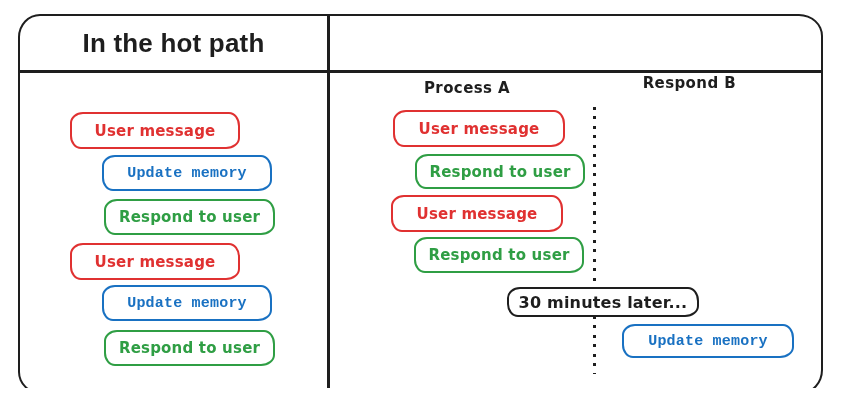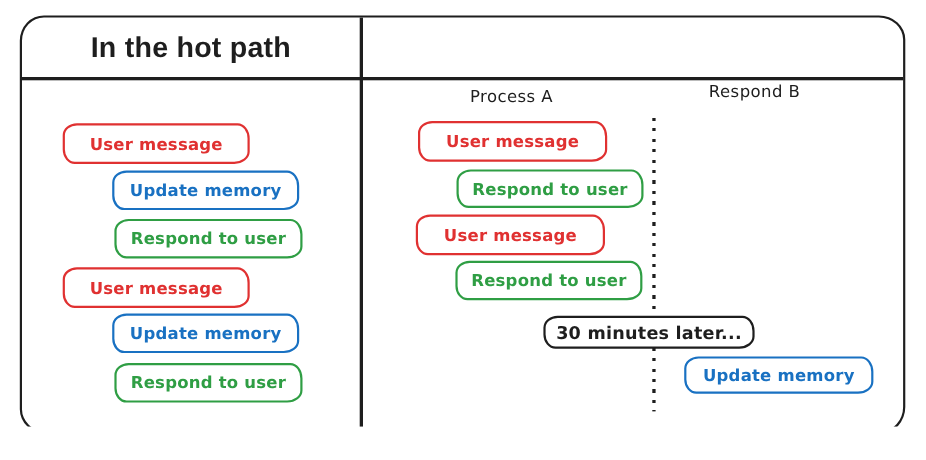--- a/index.html
+++ b/index.html
@@ -63,31 +63,31 @@
     background: #fff;
     border: 2.4px solid currentColor;
     border-radius: 13px 11px 14px 11px / 11px 14px 11px 13px;
     font-size: 15px;
     font-weight: bold;
     letter-spacing: 0.2px;
     white-space: nowrap;
     z-index: 2;
     box-sizing: border-box;
   }
-  .c-red   { color: var(--red,   #e03131); }
-  .c-blue  { color: var(--blue,  #1971c2); }
+  .c-red   { color: var(--red,   #e03131); margin-left: 13px; }
+  .c-blue  { color: var(--blue,  #1971c2); font-family: Liberation Mono, monospace; }
   .c-green { color: var(--green, #2f9e44); }
   .c-ink   { color: var(--ink,   #1e1e1e); }
 
   .process-label {
     position: absolute;
     font-size: 15px;
-    font-weight: normal;
+    font-weight: bold;
     color: var(--ink, #1e1e1e);
-    text-align: center;
+    text-align: right;
     letter-spacing: 0.4px;
   }
   .dotted-line {
     position: absolute;
     width: 3px;
     background-image: repeating-linear-gradient(
       to bottom,
       var(--ink, #1e1e1e) 0px, var(--ink, #1e1e1e) 3px,
       transparent 3px, transparent 9.5px);
     z-index: 1;
@@ -114,18 +114,18 @@
     <div class="process-label" style="left:400px; top:63px; width:90px;">Process A</div>
     <div class="process-label" style="left:616px; top:58px; width:100px;">Respond B</div>
 
     <div class="dotted-line" style="left:573px; top:91px; height:267px;"></div>
 
     <div class="box hand c-red" style="left:360px; top:94px;  width:172px; height:37px;">User message</div>
     <div class="box hand c-green" style="left:395px; top:138px; width:170px; height:35px;">Respond to user</div>
     <div class="box hand c-red" style="left:358px; top:179px; width:172px; height:37px;">User message</div>
     <div class="box hand c-green" style="left:394px; top:221px; width:170px; height:36px;">Respond to user</div>
 
-    <div class="box hand c-ink" style="left:474px; top:271px; width:192px; height:30px; border-width:2.6px; font-size:16px; z-index:3;">30 minutes later...</div>
+    <div class="box hand c-ink" style="left:487px; top:271px; width:192px; height:30px; border-width:2.6px; font-size:16px; z-index:3;">30 minutes later...</div>
 
     <div class="box hand c-blue" style="left:602px; top:308px; width:172px; height:34px;">Update memory</div>
 
   </div>
 </div>
 
 </body></html>

